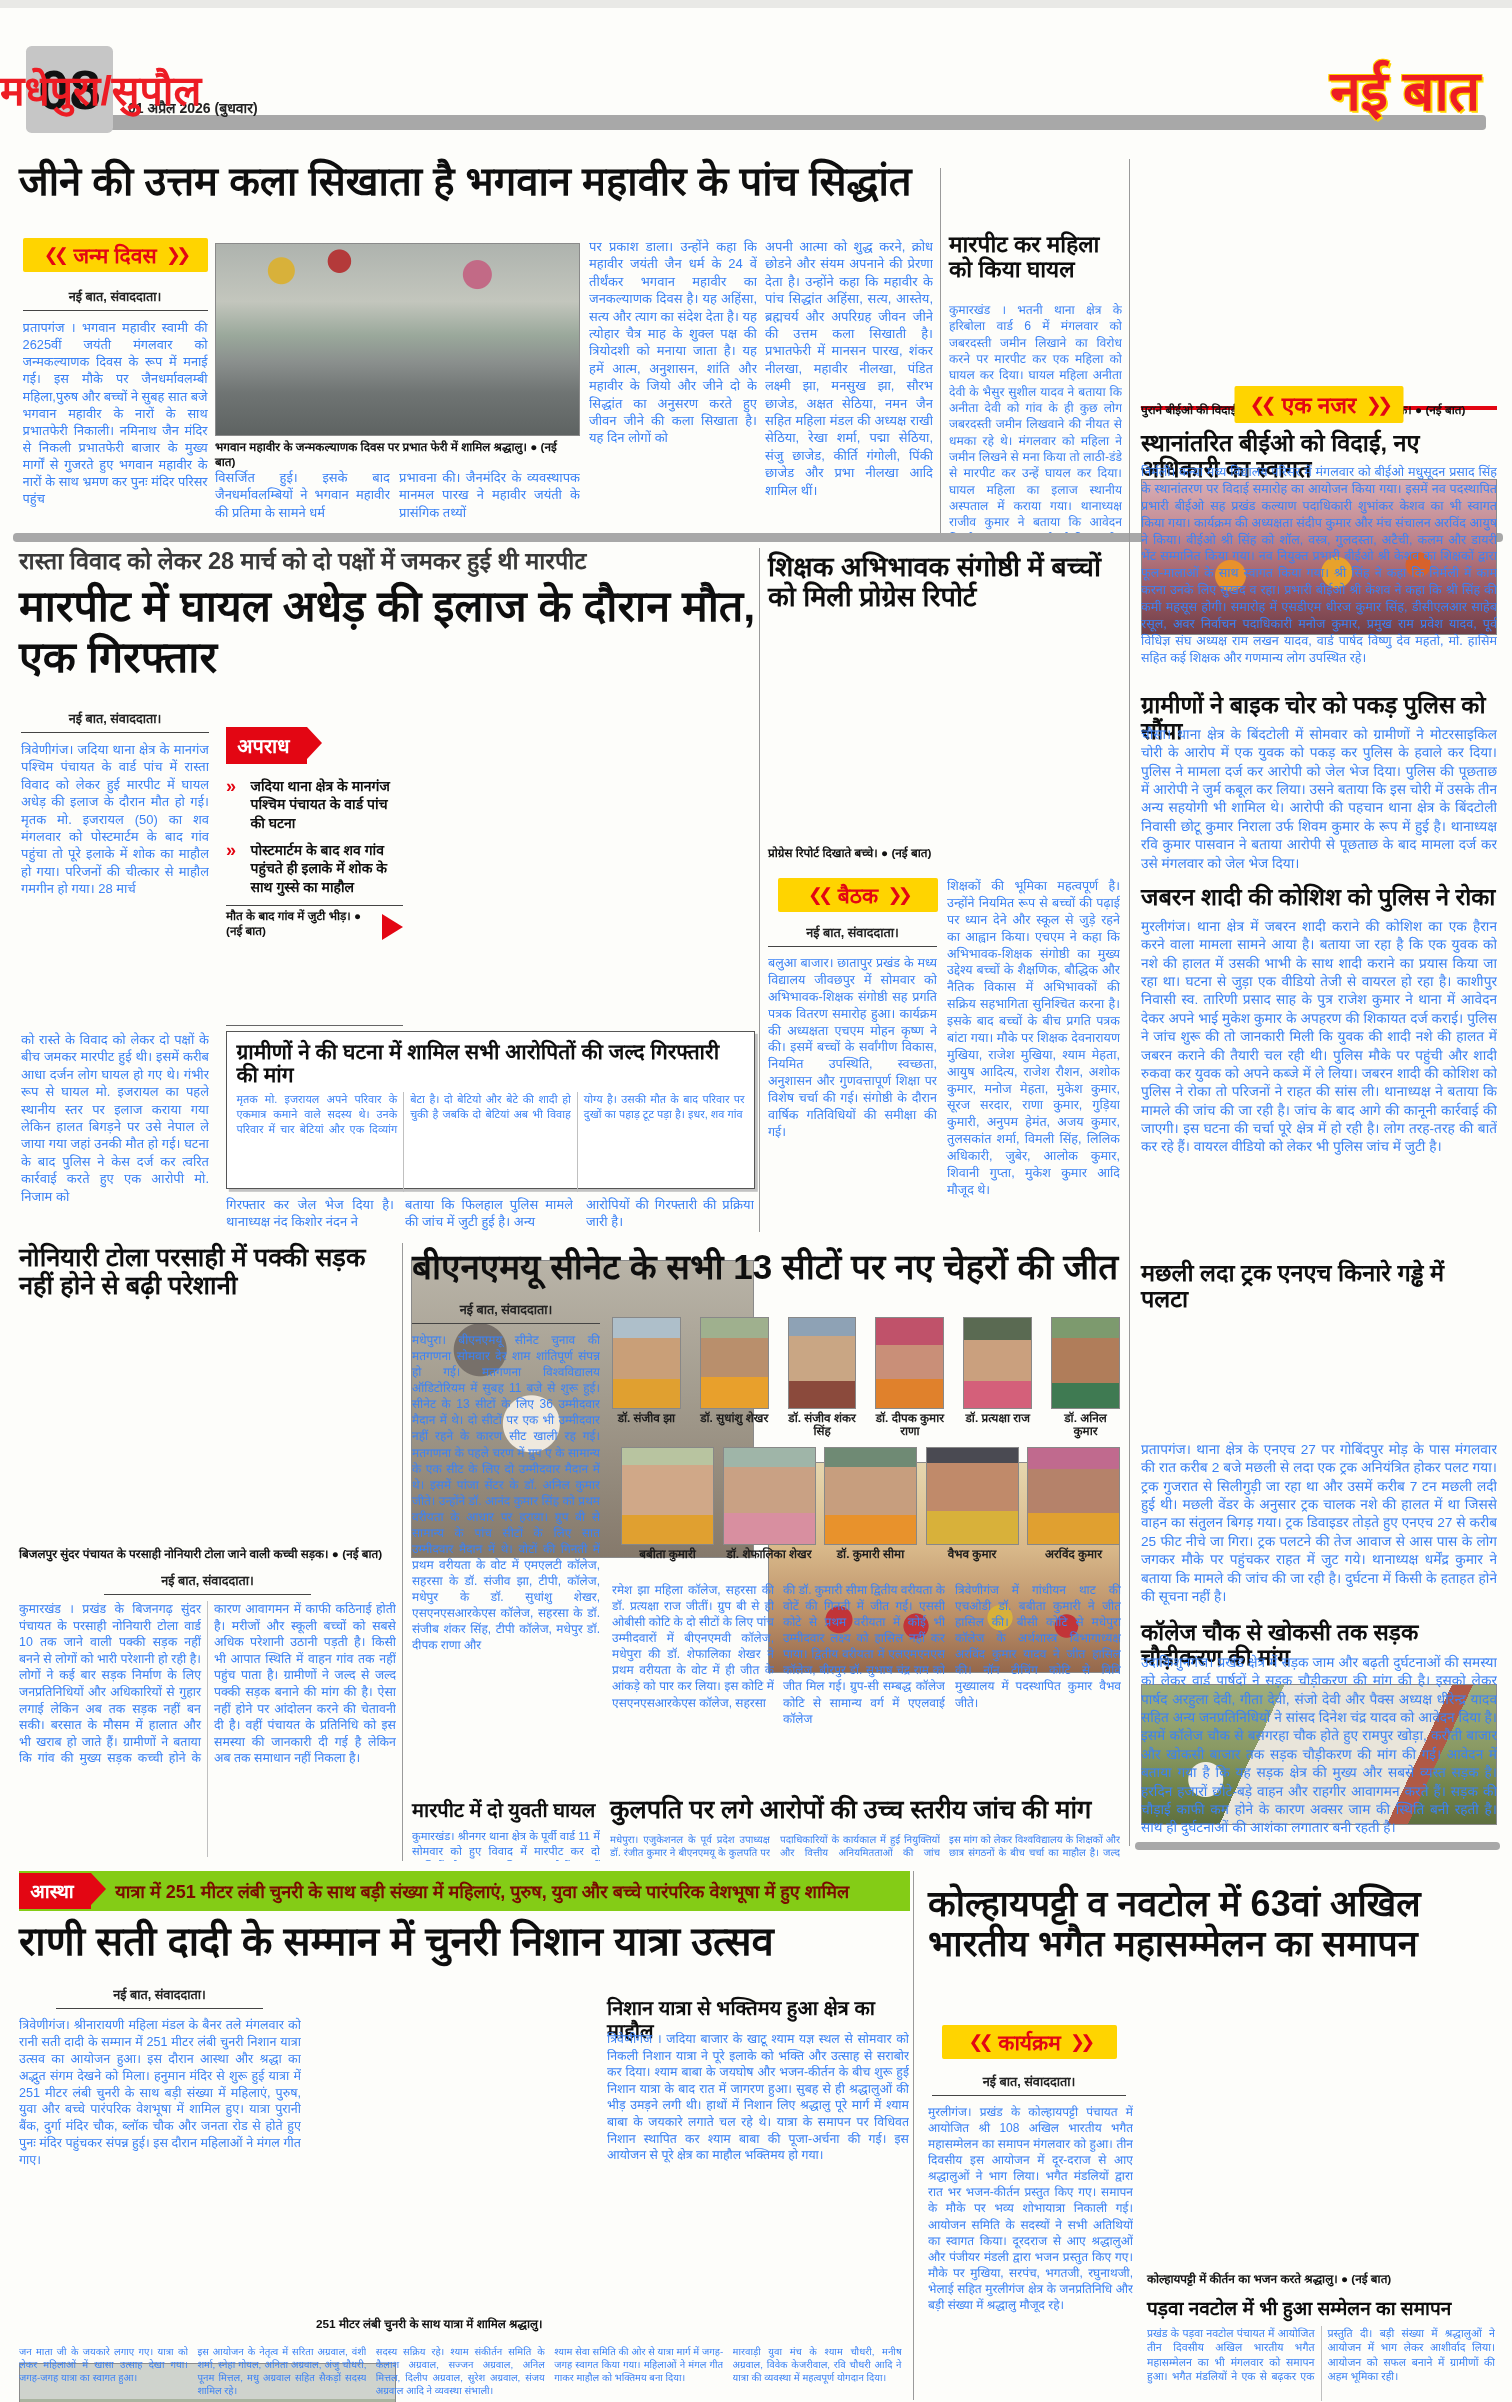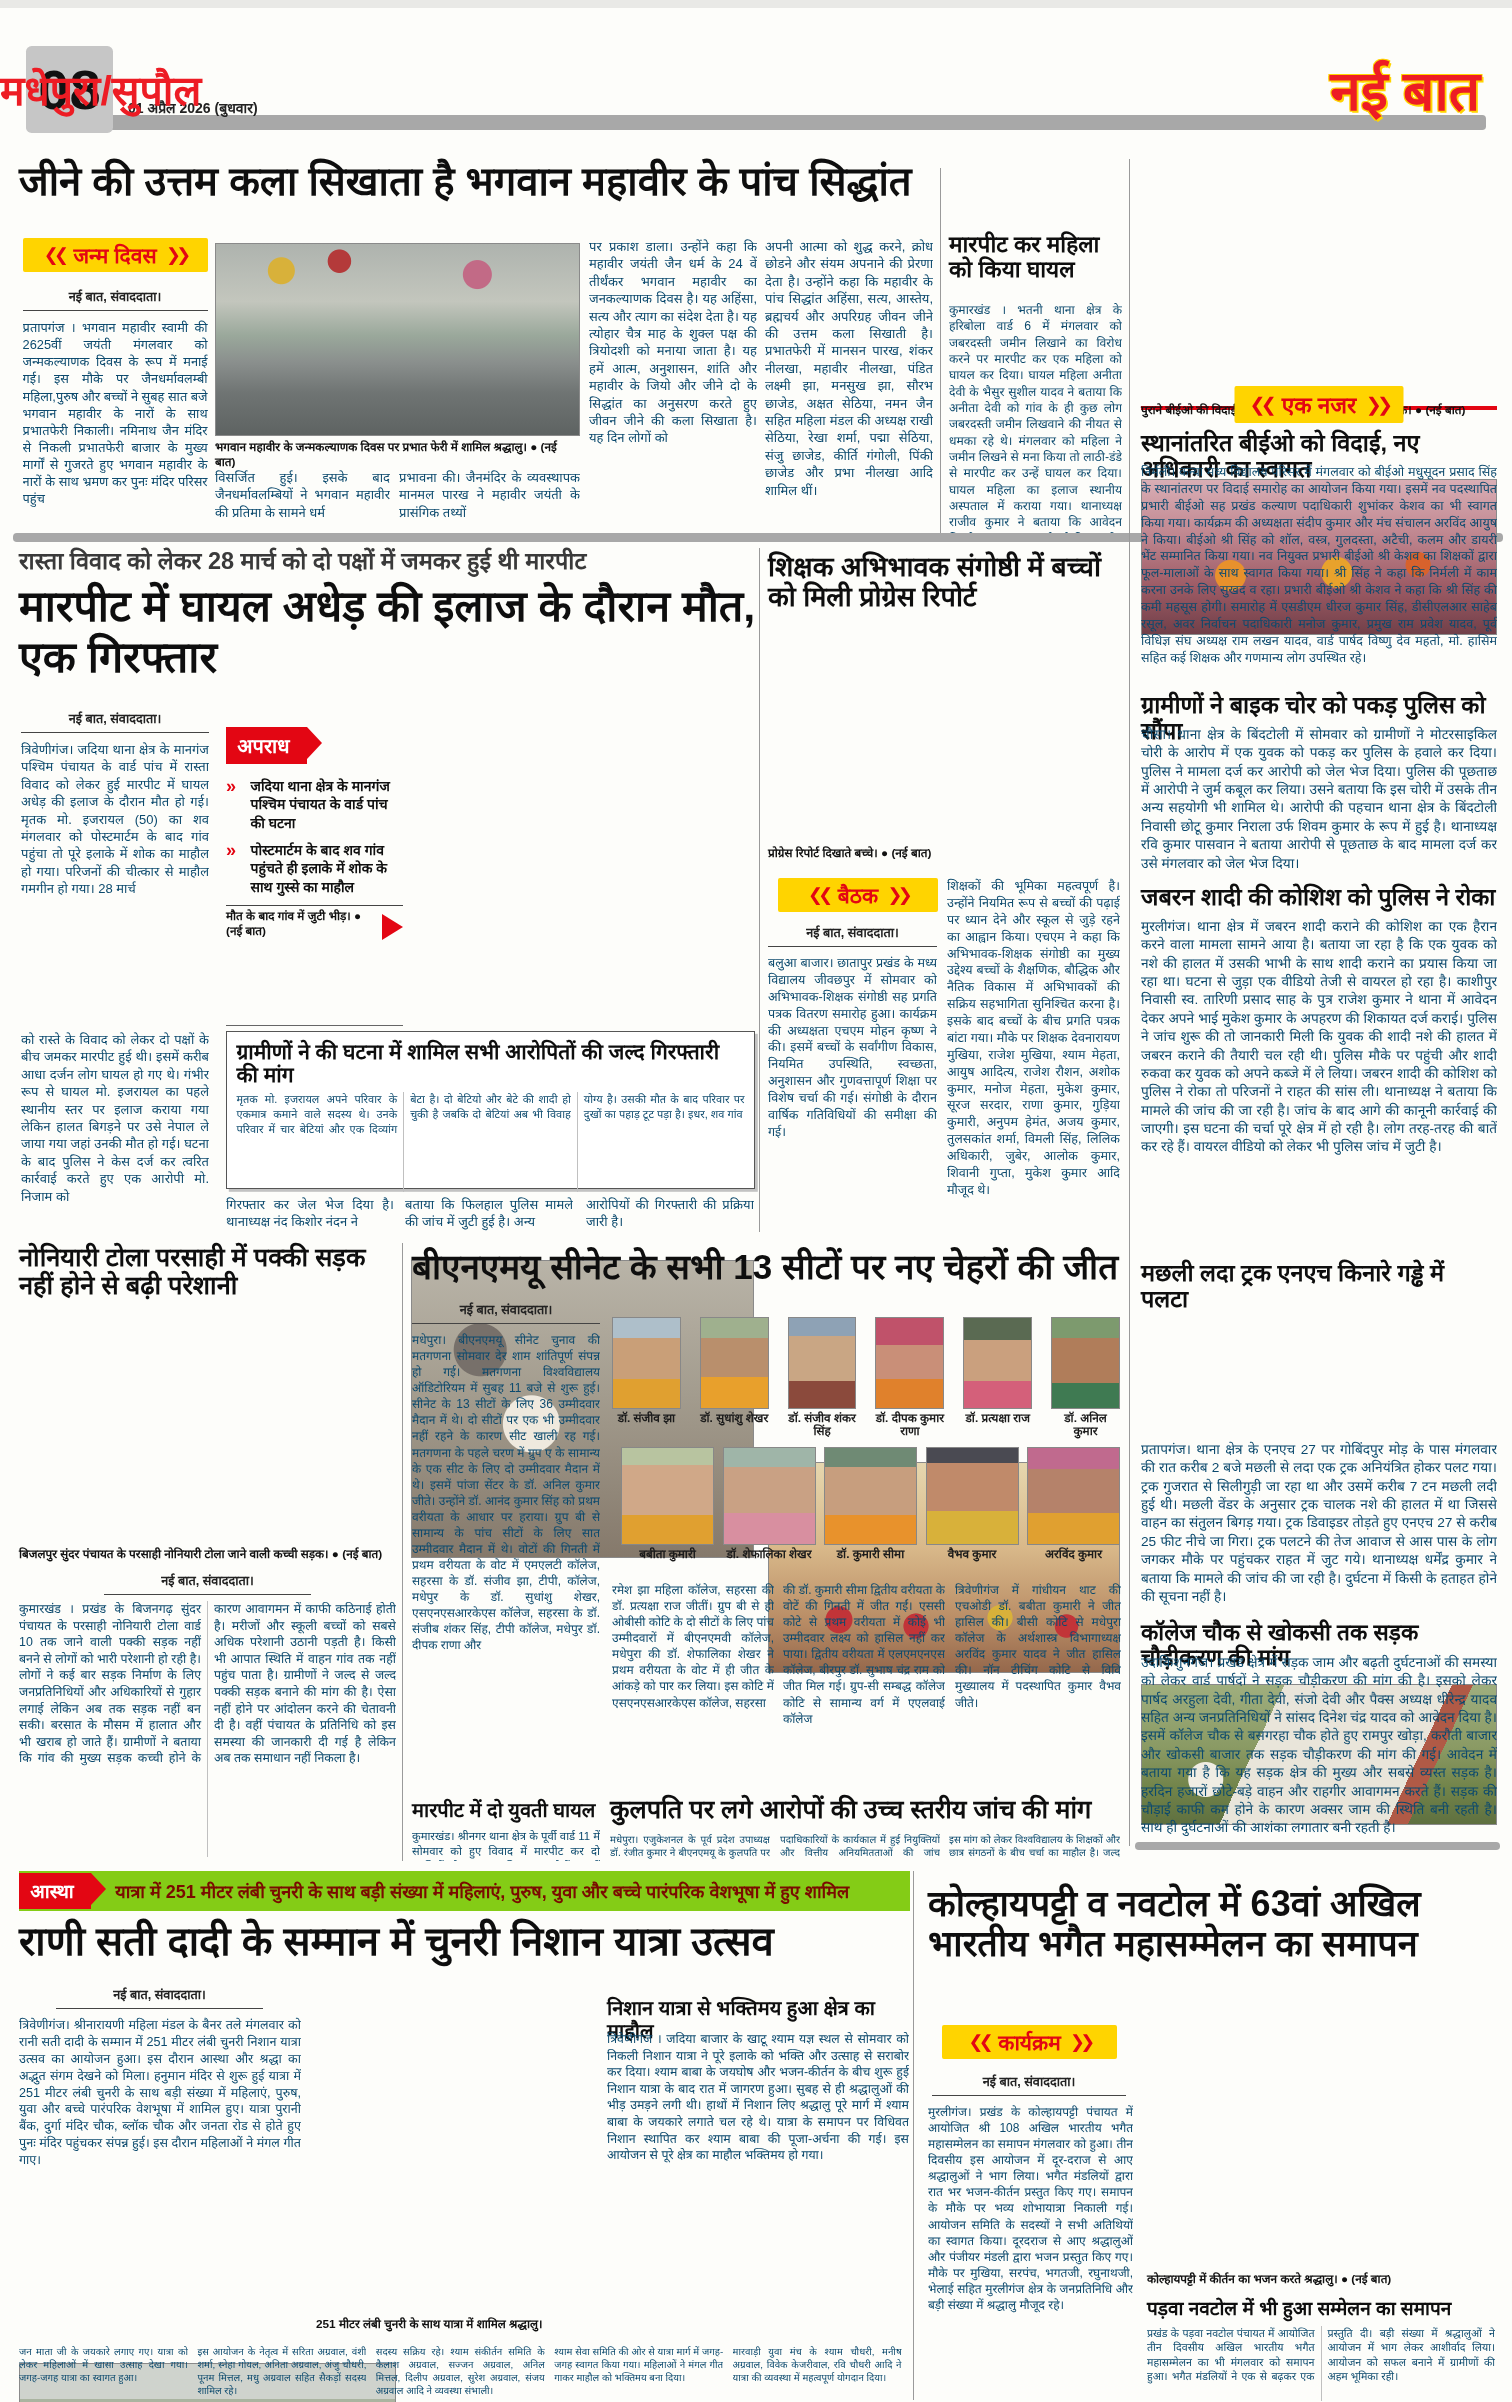--- a/index.html
+++ b/index.html
@@ -1,21 +1,21 @@
 <!DOCTYPE html>
 <html style="font-size:15px"><head>
 <meta charset="utf-8">
 <style>
   html,body{margin:0;padding:0;background:#e9e9e6;}
   *{box-sizing:border-box;}
   .page{position:relative;width:1512px;height:2402px;margin:8px auto;background:#fdfdfa;
         font-family:"Liberation Sans","DejaVu Sans",sans-serif;color:#1b1b1b;overflow:hidden;}
   .abs{position:absolute;}
   .hl{font-weight:bold;color:#0e0e0e;line-height:1.12;letter-spacing:0;}
-  .bt{font-size:13px;line-height:1.34;text-align:justify;color:#0c4a6e;overflow:hidden;}
+  .bt{font-size:13px;line-height:1.34;text-align:justify;color:#3b82f6;overflow:hidden;}
   .byline{text-align:center;font-weight:bold;font-size:12.7px;color:#222;
           border-bottom:1.4px solid #444;padding-bottom:4.7px;}
   .caption{font-size:11.8px;font-weight:bold;color:#111;line-height:1.25;}
   .ph{border:0.9px solid #8a8a8a;position:relative;overflow:hidden;}
   .vrule{width:0.9px;background:#9a9a9a;}
   .hbar{background:#a8a8a8;border-radius:3.8px;}
   
   .ybadge{display:flex;align-items:center;justify-content:center;background:#ffd400;
           color:#e30613;font-weight:bold;padding:2.8px 9.4px;position:relative;
           border-radius:1.9px;}

